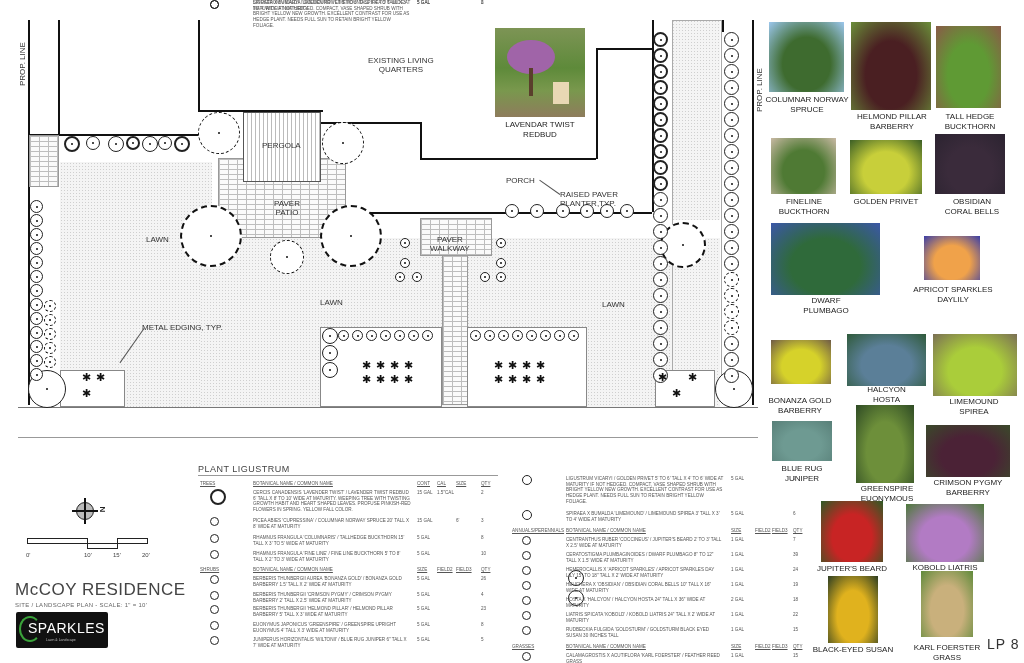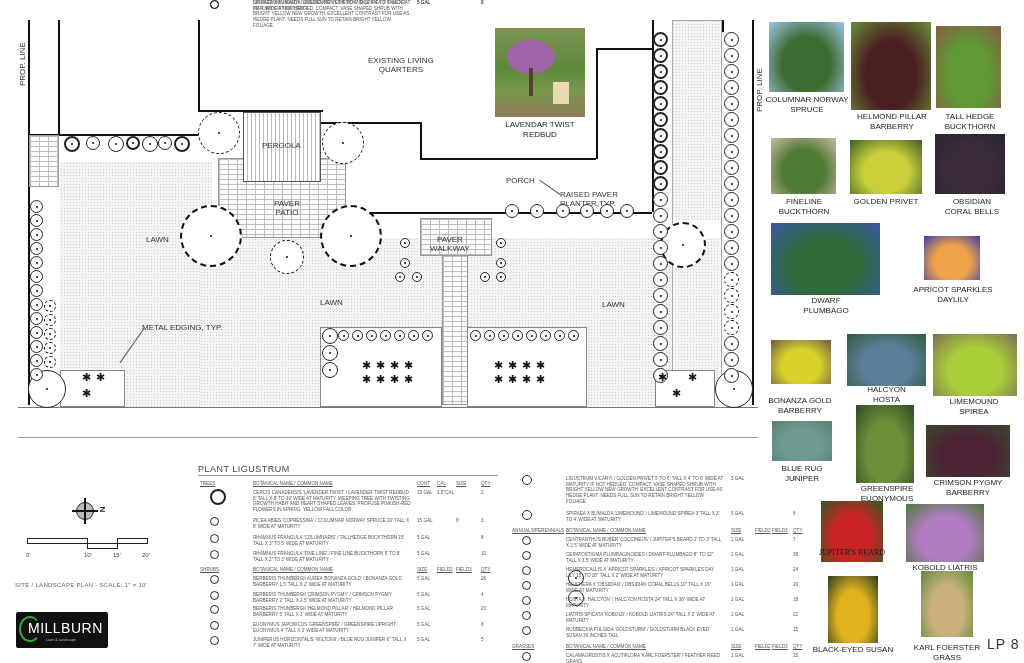--- a/index.html
+++ b/index.html
@@ -290,21 +290,21 @@
     <div class="photo" style="left: 772px; top: 421px; width: 60px; height: 40px; background: radial-gradient(at 50% 60%, rgb(110, 154, 146) 0%, rgb(110, 154, 146) 45%, rgb(88, 127, 120) 100%);"></div>
     <div class="cap" style="left: 764px; top: 464px; width: 76px; white-space: pre;">BLUE RUG
 JUNIPER</div>
     <div class="photo" style="left: 856px; top: 405px; width: 58px; height: 78px; background: radial-gradient(at 50% 60%, rgb(109, 143, 58) 0%, rgb(109, 143, 58) 45%, rgb(46, 74, 36) 100%);"></div>
     <div class="cap" style="left: 846px; top: 484px; width: 82px; white-space: pre;">GREENSPIRE
 EUONYMOUS</div>
     <div class="photo" style="left: 926px; top: 425px; width: 84px; height: 52px; background: radial-gradient(at 50% 60%, rgb(75, 34, 54) 0%, rgb(75, 34, 54) 45%, rgb(58, 74, 42) 100%);"></div>
     <div class="cap" style="left: 926px; top: 478px; width: 84px; white-space: pre;">CRIMSON PYGMY
 BARBERRY</div>
     <div class="photo" style="left: 821px; top: 501px; width: 62px; height: 61px; background: radial-gradient(at 50% 60%, rgb(200, 36, 36) 0%, rgb(200, 36, 36) 45%, rgb(45, 90, 36) 100%);"></div>
-    <div class="cap" style="left: 812px; top: 548px; width: 80px; white-space: pre; font-family: Liberation Serif, serif;">JUPITER'S BEARD</div>
+    <div class="cap" style="left: 812px; top: 564px; width: 80px; white-space: pre;">JUPITER'S BEARD</div>
     <div class="photo" style="left: 906px; top: 504px; width: 78px; height: 58px; background: radial-gradient(at 50% 60%, rgb(178, 123, 196) 0%, rgb(178, 123, 196) 45%, rgb(77, 122, 58) 100%);"></div>
     <div class="cap" style="left: 906px; top: 563px; width: 78px; white-space: pre;">KOBOLD LIATRIS</div>
     <div class="photo" style="left: 828px; top: 576px; width: 50px; height: 67px; background: radial-gradient(at 50% 60%, rgb(224, 178, 30) 0%, rgb(224, 178, 30) 45%, rgb(44, 61, 34) 100%);"></div>
     <div class="cap" style="left: 812px; top: 645px; width: 82px; white-space: pre;">BLACK-EYED SUSAN</div>
     <div class="photo" style="left: 921px; top: 571px; width: 52px; height: 66px; background: radial-gradient(at 50% 60%, rgb(201, 176, 124) 0%, rgb(201, 176, 124) 45%, rgb(94, 138, 58) 100%);"></div>
     <div class="cap" style="left: 904px; top: 643px; width: 86px; white-space: pre;">KARL FOERSTER
 GRASS</div>
   </div>
 
 <div class="abs" style="left:72px;top:498px;width:26px;height:26px;">
@@ -317,25 +317,26 @@
   <div class="abs" style="left:0;top:0;width:61px;height:6px;border:1px solid #222;"></div>
   <div class="abs" style="left:60px;top:5px;width:31px;height:6px;border:1px solid #222;"></div>
   <div class="abs" style="left:90px;top:0;width:31px;height:6px;border:1px solid #222;"></div>
 </div>
 <div class="abs" style="left:26px;top:552px;font-size:6px;color:#444;">0'</div>
 <div class="abs" style="left:84px;top:552px;font-size:6px;color:#444;">10'</div>
 <div class="abs" style="left:113px;top:552px;font-size:6px;color:#444;">15'</div>
 <div class="abs" style="left:142px;top:552px;font-size:6px;color:#444;">20'</div>
 
 <div class="title-block">
+  <div class="proj">McCOY RESIDENCE</div>
   <div class="sub">SITE / LANDSCAPE PLAN - SCALE: 1" = 10'</div>
 </div>
 <div class="logo">
   <div class="ring"></div>
-  <div class="name">MILLBURN</div>
+  <div class="name">SPARKLES</div>
   <div class="tag">Lawn &amp; Landscape</div>
 </div>
 <div class="abs" style="left:987px;top:636px;font-size:14px;color:#333;letter-spacing:1px;">LP 8</div>
 
 <div id="schedule">
   <div class="sched-title">PLANT LIGUSTRUM</div>
 </div>
 <div id="sched-rows">
     <div class="srow shead" style="left: 200px; top: 481px; width: 50px;">TREES</div>
     <div class="srow shead" style="left: 253px; top: 481px; width: 140px;">BOTANICAL NAME / COMMON NAME</div>

